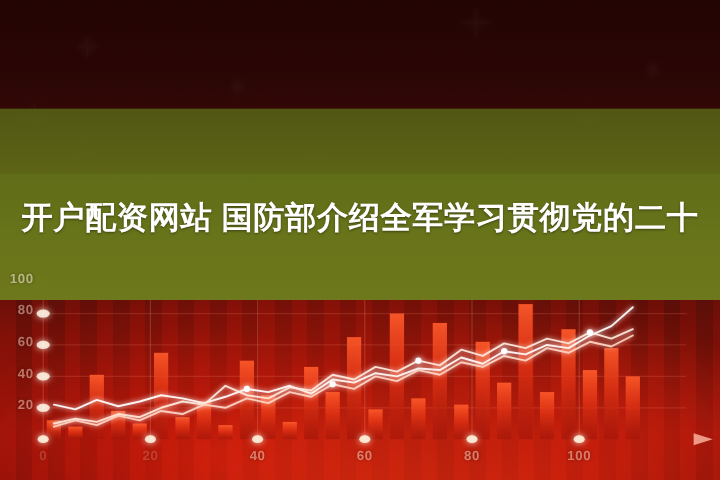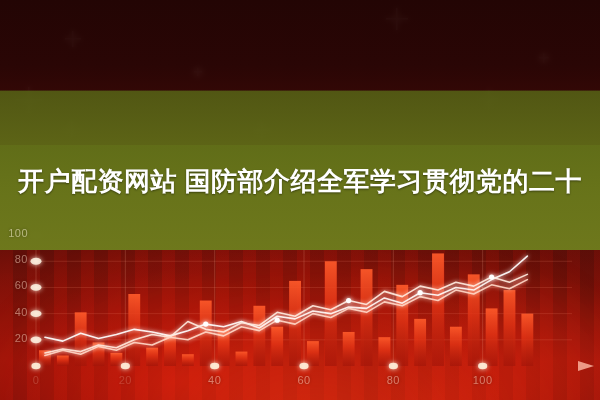--- a/index.html
+++ b/index.html
@@ -74,21 +74,21 @@
     text-align:center;color:#ffffff;
     font-weight:700;font-size:26px;line-height:42px;
     letter-spacing:.5px;
     text-shadow:0 1px 2px rgba(0,0,0,.45);
     white-space:nowrap;
   }
   .title .ln{display:block;}
 
   
   .tick{
-    position:absolute;font-size:11px;font-weight:400;
+    position:absolute;font-size:11px;font-weight:700;
     color:#f0c8b4;opacity:.55;letter-spacing:.5px;
     text-shadow:0 0 3px rgba(0,0,0,.6);
     pointer-events:none;
   }
   .tick.y{text-align:right;width:26px;}
   .tick.x{text-align:center;width:30px;}
   .tick.hi{color:#e8e2c0;opacity:.6;}
 </style>
 </head>
 <body>

